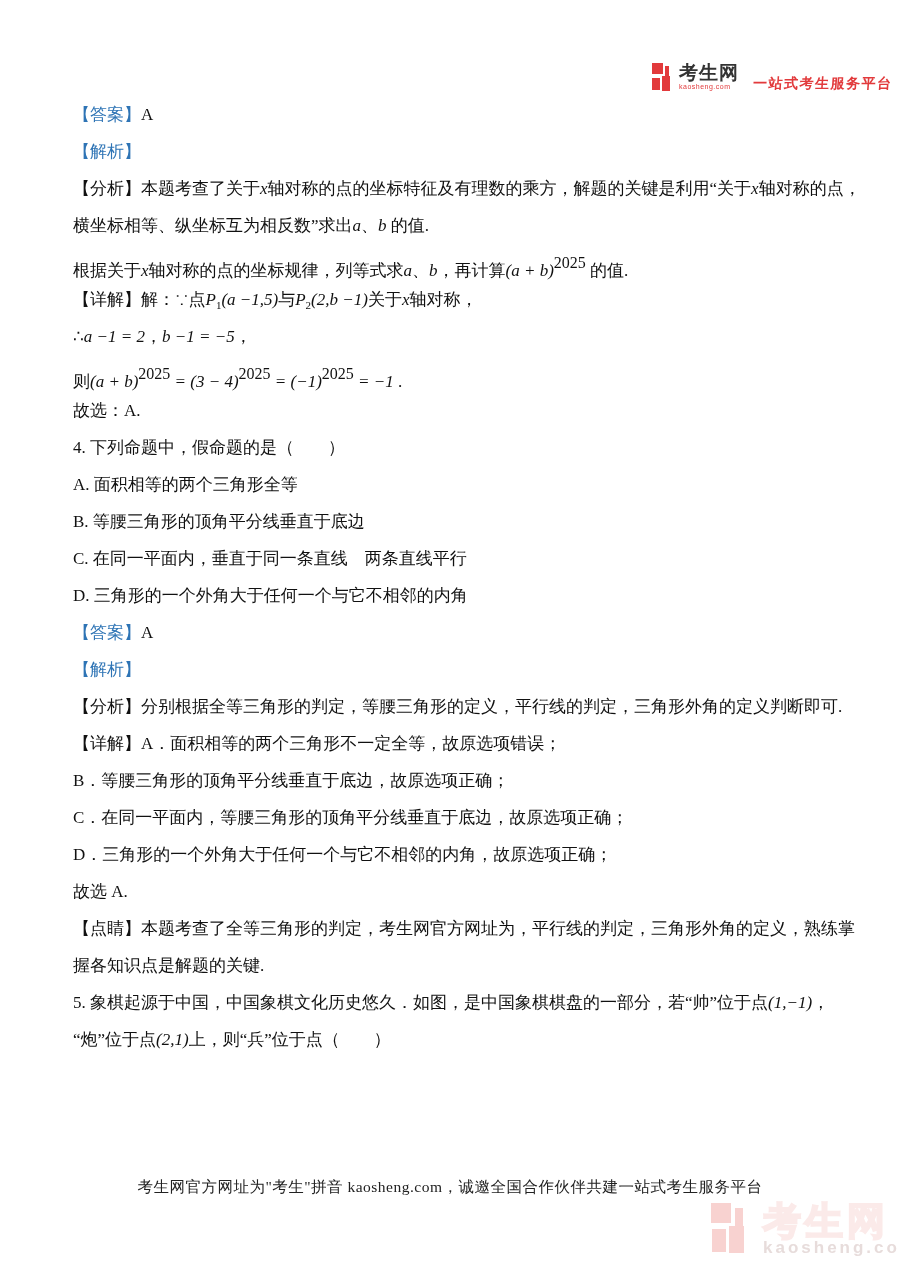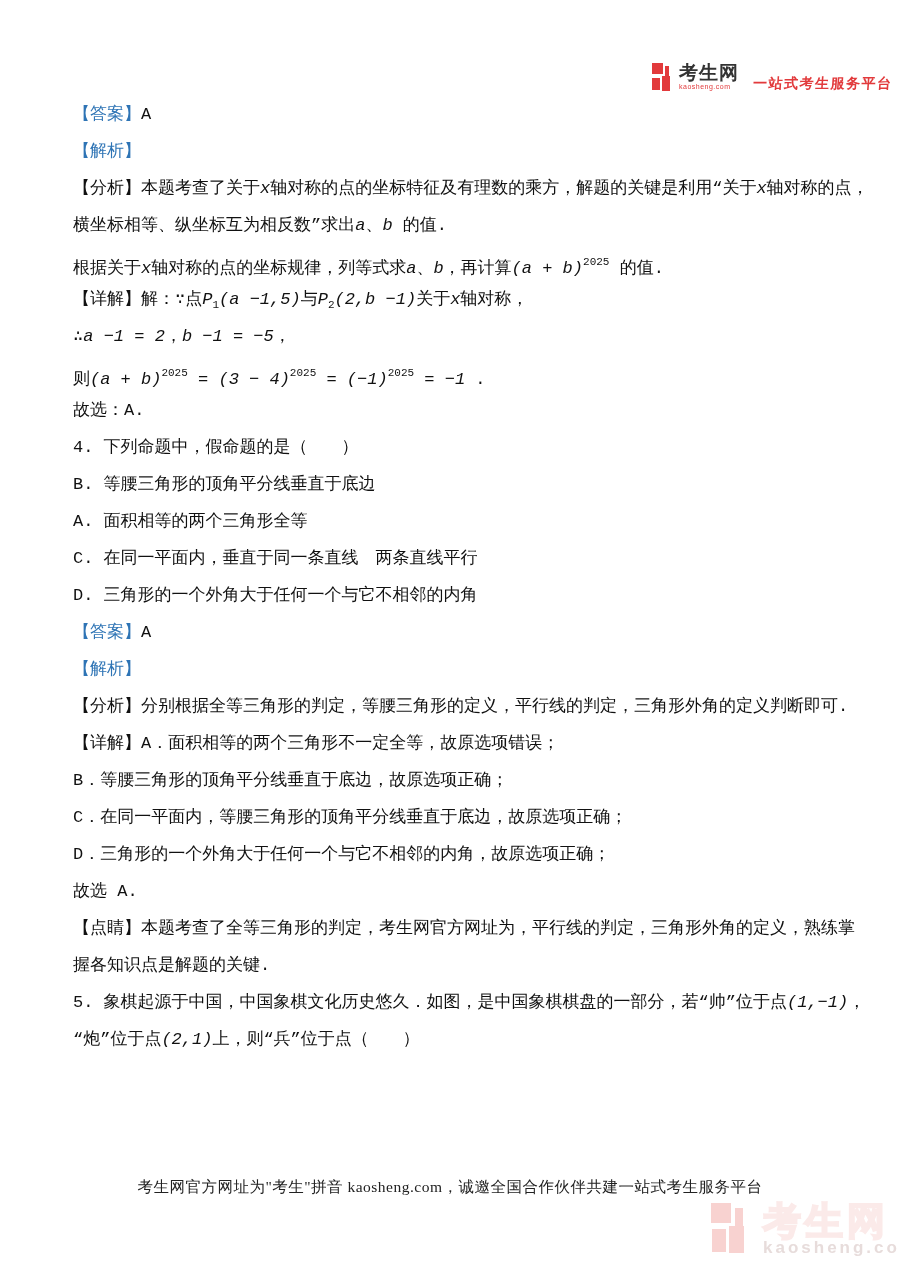--- a/index.html
+++ b/index.html
@@ -51,28 +51,27 @@
 
   
   #doc{
     position:absolute;
     top:104px; left:73px; width:790px;
   }
   #doc .line{
     height:21px; margin-bottom:16px;
     font-size:17px; line-height:21px;
     white-space:nowrap;
-    font-family:Liberation Mono, monospace;
   }
   #doc .line:nth-child(6){margin-top:1px;}
   #doc .line:nth-child(26){margin-top:9px;}
   .r-t{color:#111;}
   .r-lb{color:var(--label-blue);}
   .r-m{font-style:italic;}
-  .r-s{font-size:11px;vertical-align:8px;letter-spacing:0;}
+  .r-s{font-size:16px;vertical-align:8px;letter-spacing:0;}
   .r-sb{font-size:11px;vertical-align:-4px;}
 
   
   .page-footer{
     position:absolute;
     top:1177px;left:0;width:100%;
     text-align:center;
     font-size:15.5px;color:#222;
     letter-spacing:.5px;
   }
@@ -121,22 +120,22 @@
     <div class="line"><span class="r-lb">【答案】</span><span class="r-t">A</span></div>
     <div class="line"><span class="r-lb">【解析】</span></div>
     <div class="line"><span class="r-t">【分析】本题考查了关于</span><span class="r-m">x</span><span class="r-t">轴对称的点的坐标特征及有理数的乘方，解题的关键是利用“关于</span><span class="r-m">x</span><span class="r-t">轴对称的点，</span></div>
     <div class="line"><span class="r-t">横坐标相等、纵坐标互为相反数”求出</span><span class="r-m">a</span><span class="r-t">、</span><span class="r-m">b</span><span class="r-t"> 的值.</span></div>
     <div class="line"><span class="r-t">根据关于</span><span class="r-m">x</span><span class="r-t">轴对称的点的坐标规律，列等式求</span><span class="r-m">a</span><span class="r-t">、</span><span class="r-m">b</span><span class="r-t">，再计算</span><span class="r-m">(a + b)</span><span class="r-s">2025</span><span class="r-t"> 的值.</span></div>
     <div class="line"><span class="r-t">【详解】解：∵点</span><span class="r-m">P</span><span class="r-sb">1</span><span class="r-m">(a −1,5)</span><span class="r-t">与</span><span class="r-m">P</span><span class="r-sb">2</span><span class="r-m">(2,b −1)</span><span class="r-t">关于</span><span class="r-m">x</span><span class="r-t">轴对称，</span></div>
     <div class="line"><span class="r-t">∴</span><span class="r-m">a −1 = 2</span><span class="r-t">，</span><span class="r-m">b −1 = −5</span><span class="r-t">，</span></div>
     <div class="line"><span class="r-t">则</span><span class="r-m">(a + b)</span><span class="r-s">2025</span><span class="r-m"> = (3 − 4)</span><span class="r-s">2025</span><span class="r-m"> = (−1)</span><span class="r-s">2025</span><span class="r-m"> = −1</span><span class="r-t"> .</span></div>
     <div class="line"><span class="r-t">故选：A.</span></div>
     <div class="line"><span class="r-t">4. 下列命题中，假命题的是（　　）</span></div>
+    <div class="line"><span class="r-t">A. 面积相等的两个三角形全等</span></div>
     <div class="line"><span class="r-t">B. 等腰三角形的顶角平分线垂直于底边</span></div>
-    <div class="line"><span class="r-t">A. 面积相等的两个三角形全等</span></div>
     <div class="line"><span class="r-t">C. 在同一平面内，垂直于同一条直线　两条直线平行</span></div>
     <div class="line"><span class="r-t">D. 三角形的一个外角大于任何一个与它不相邻的内角</span></div>
     <div class="line"><span class="r-lb">【答案】</span><span class="r-t">A</span></div>
     <div class="line"><span class="r-lb">【解析】</span></div>
     <div class="line"><span class="r-t">【分析】分别根据全等三角形的判定，等腰三角形的定义，平行线的判定，三角形外角的定义判断即可.</span></div>
     <div class="line"><span class="r-t">【详解】A．面积相等的两个三角形不一定全等，故原选项错误；</span></div>
     <div class="line"><span class="r-t">B．等腰三角形的顶角平分线垂直于底边，故原选项正确；</span></div>
     <div class="line"><span class="r-t">C．在同一平面内，等腰三角形的顶角平分线垂直于底边，故原选项正确；</span></div>
     <div class="line"><span class="r-t">D．三角形的一个外角大于任何一个与它不相邻的内角，故原选项正确；</span></div>
     <div class="line"><span class="r-t">故选 A.</span></div>

